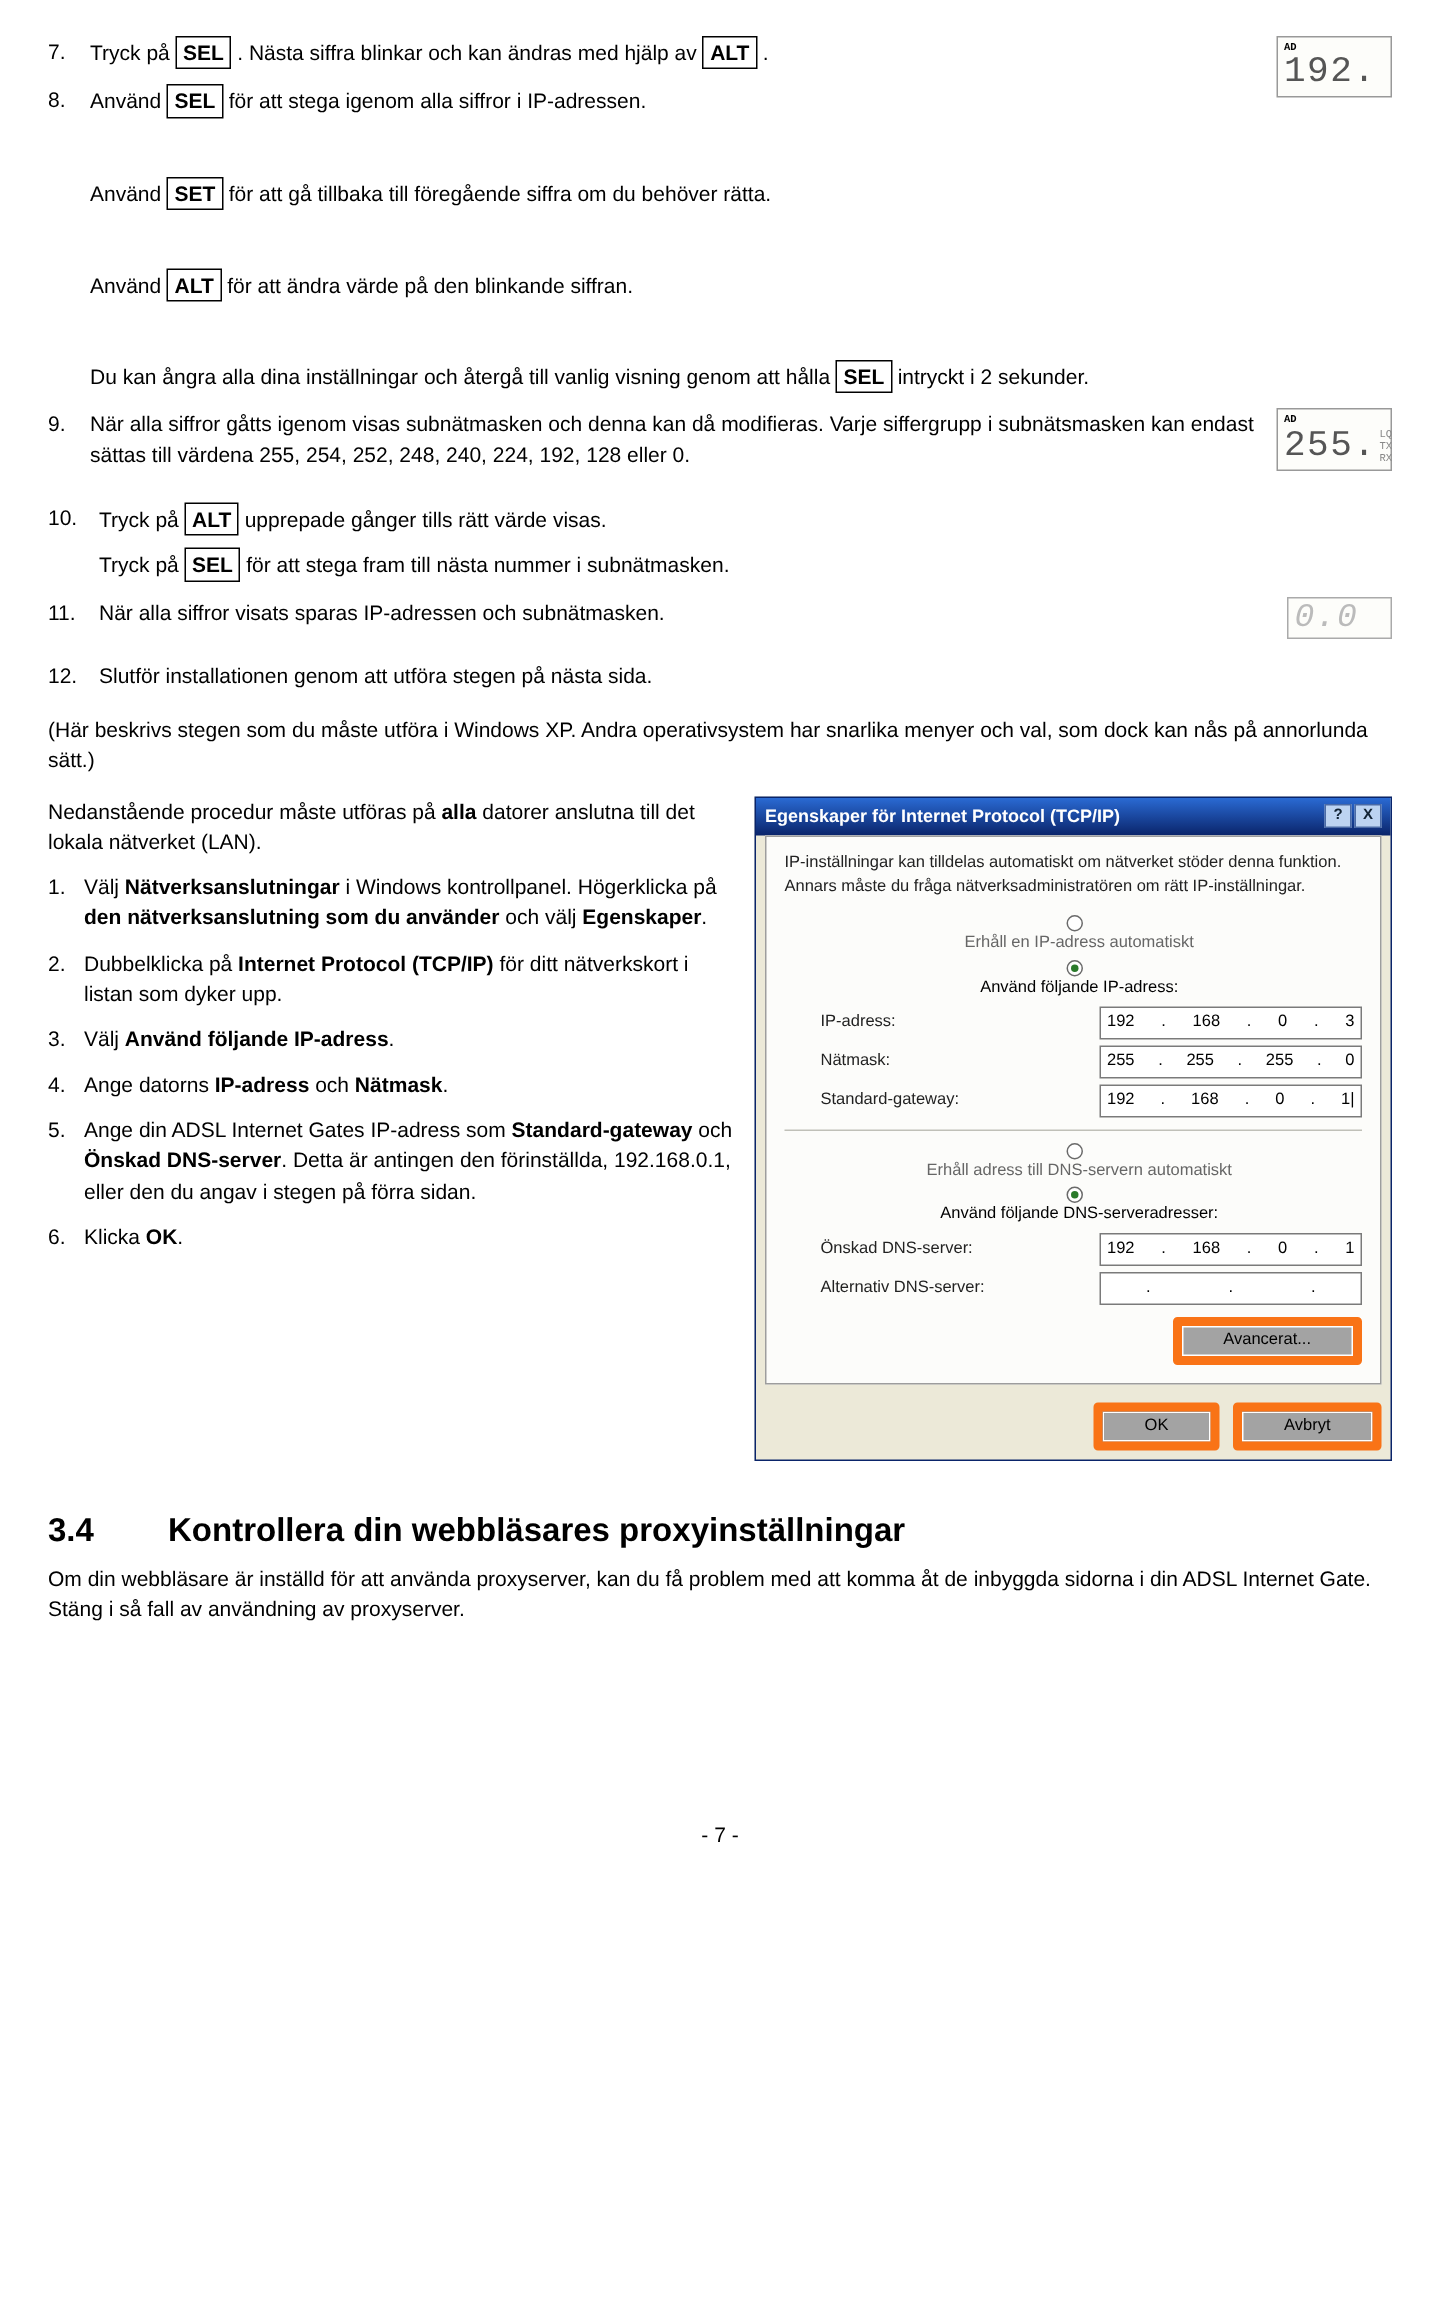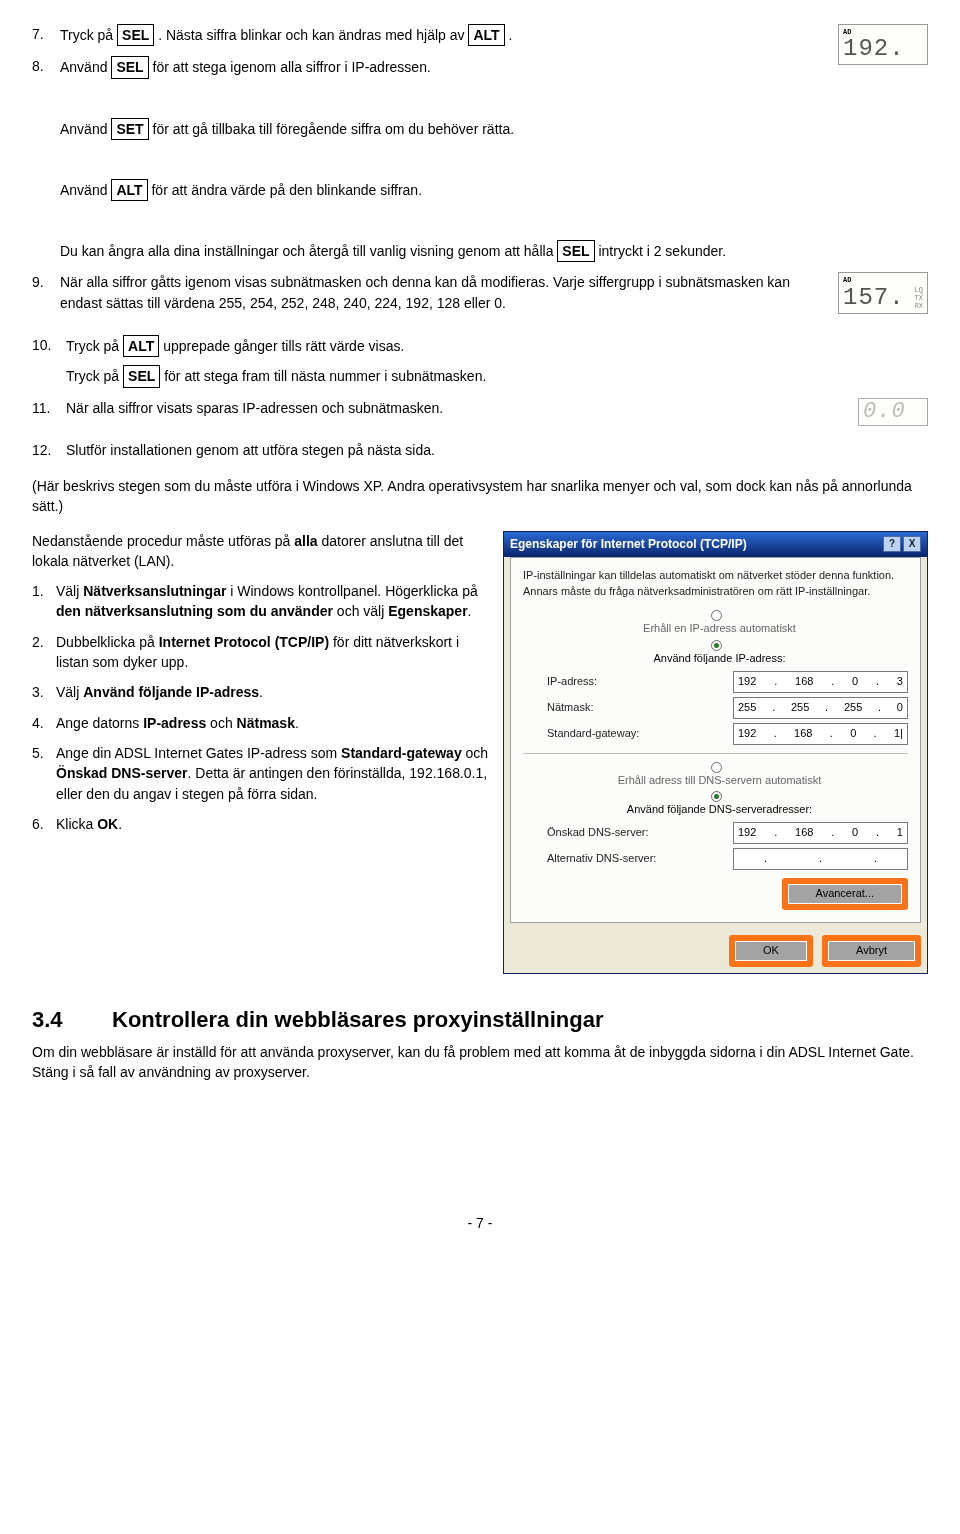--- a/index.html
+++ b/index.html
@@ -27,21 +27,21 @@
     font-weight: 700;
   }
   .after9 { list-style: none; padding: 0; margin: 0; }
   .after9 > li { display: flex; margin-bottom: 10px; }
   .after9 .num { width: 34px; flex-shrink: 0; }
   .after9 .body { flex: 1; }
 
   .lcd {
     border: 1px solid #999;
     background: #fdfdfa;
-    width: 90px;
+    width: 77px;
     padding: 2px 4px 3px 4px;
     margin-left: 12px;
     flex-shrink: 0;
     font-family: "Courier New", monospace;
   }
   .lcd .ad { font-size: 7px; font-weight: 700; }
   .lcd-mid { display: flex; align-items: center; }
   .lcd .digits {
     font-size: 24px;
     letter-spacing: 1px;
@@ -207,21 +207,21 @@
 <div class="row">
   <ol class="ol7 grow">
     <li>
       <span class="num">9.</span>
       <span class="body">När alla siffror gåtts igenom visas subnätmasken och denna kan då modifieras. Varje siffergrupp i subnätsmasken kan endast sättas till värdena 255, 254, 252, 248, 240, 224, 192, 128 eller 0.</span>
     </li>
   </ol>
   <div class="lcd">
     <div class="ad">AD</div>
     <div class="lcd-mid">
-      <div class="digits">157.</div>
+      <div class="digits">255.</div>
       <div class="side">
         <div>LQ</div>
         <div>TX</div>
         <div>RX</div>
       </div>
     </div>
   </div>
 </div>
 
 <ol class="after9">

